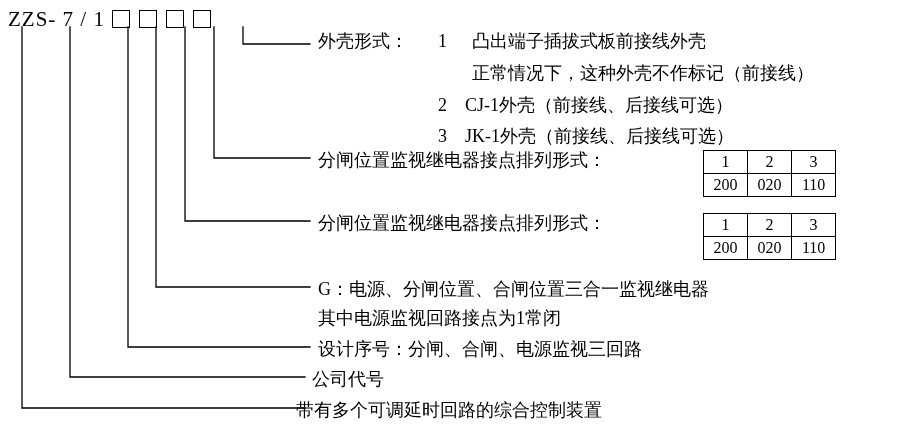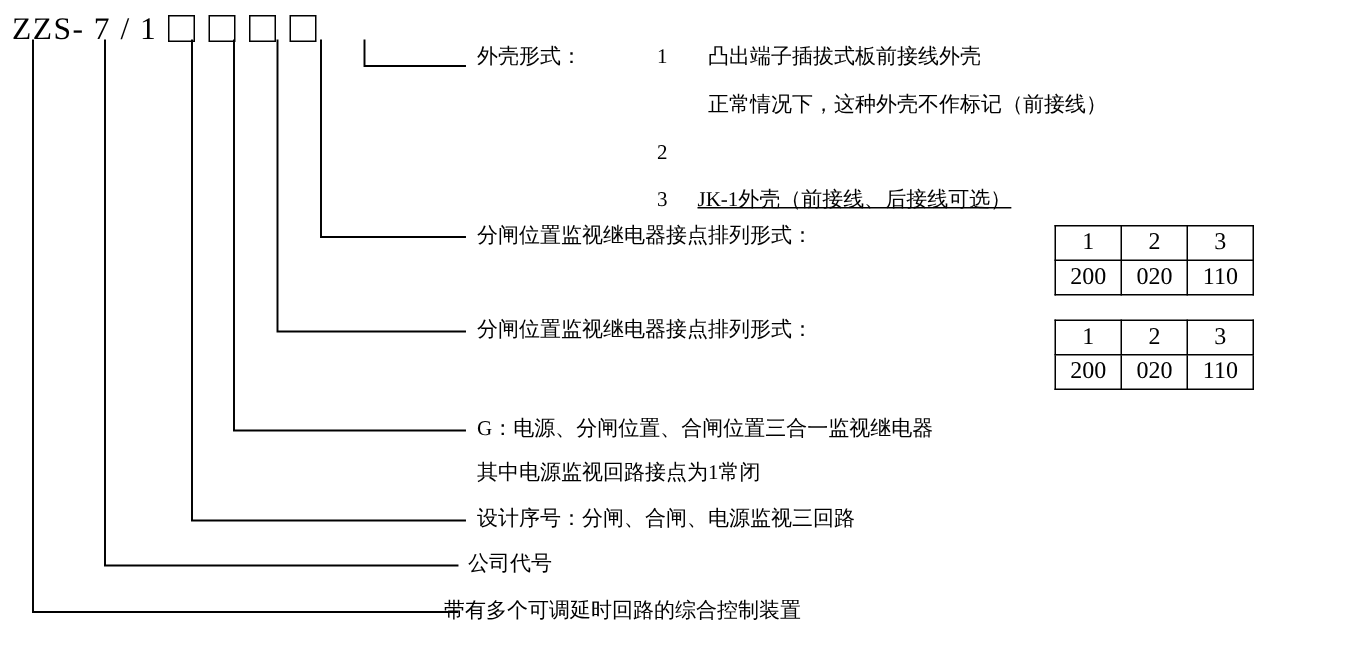--- a/index.html
+++ b/index.html
@@ -46,21 +46,21 @@
     width: 18px;
     height: 18px;
     border: 1.4px solid #000;
     margin-left: 9px;
     box-sizing: border-box;
   }
   .box.first { margin-left: 7px; }
 
   .txt {
     position: absolute;
-    font-size: 14px;
+    font-size: 18px;
     line-height: 1.32;
     white-space: nowrap;
   }
 
   
   .ctable {
     position: absolute;
     border-collapse: collapse;
     font-size: 16px;
   }
@@ -104,22 +104,23 @@
 
       <path d="M 22,27 L 22,408 L 305,408"></path>
     </g>
   </svg>
 
   <div class="txt" style="left:318px; top:30px;">外壳形式：</div>
   <div class="txt" style="left:438px; top:30px;">1</div>
   <div class="txt" style="left:472px; top:30px;">凸出端子插拔式板前接线外壳</div>
   <div class="txt" style="left:472px; top:62px;">正常情况下，这种外壳不作标记（前接线）</div>
   <div class="txt" style="left:438px; top:94px;">2</div>
+  <div class="txt" style="left:465px; top:94px;">CJ-1外壳（前接线、后接线可选）</div>
   <div class="txt" style="left:438px; top:125px;">3</div>
-  <div class="txt" style="left:465px; top:125px;text-decoration:underline;">JK-1外壳（前接线、后接线可选）</div>
+  <div class="txt" style="left:465px; top:125px;">JK-1外壳（前接线、后接线可选）</div>
 
   <div class="txt" style="left:318px; top:149px;">分闸位置监视继电器接点排列形式：</div>
   <table class="ctable" style="left:703px; top:150px;">
     <tbody>
         <tr>
       <td>1</td>
       <td>2</td>
       <td>3</td>
     </tr>
     <tr>

